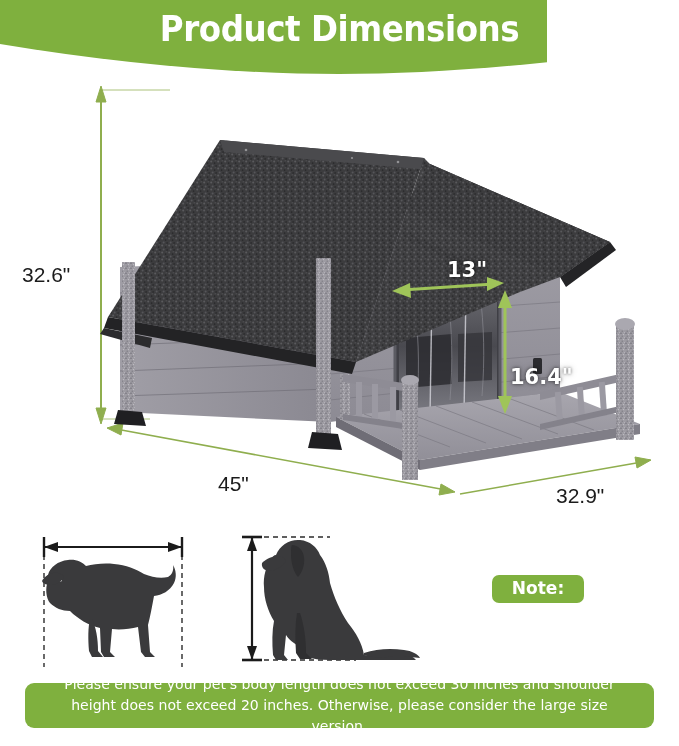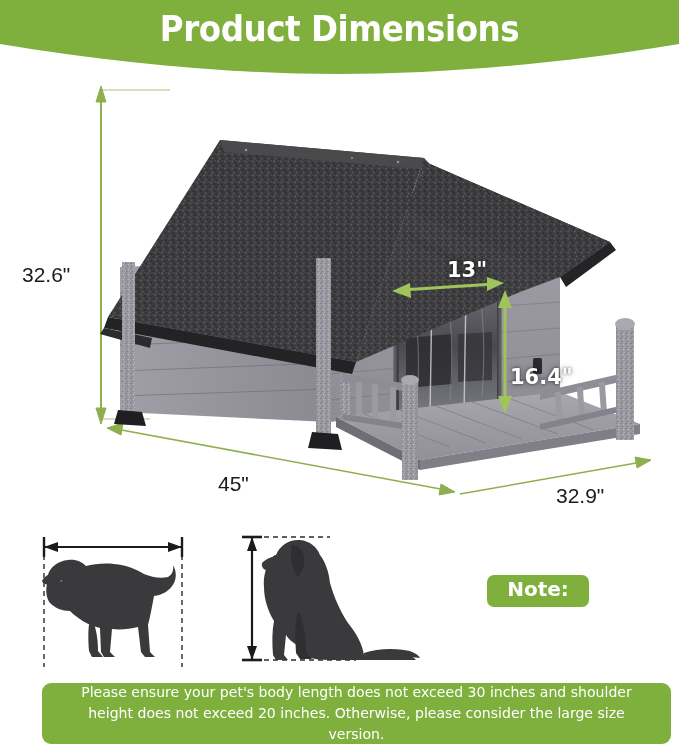--- a/index.html
+++ b/index.html
@@ -1,20 +1,20 @@
 <!DOCTYPE html>
 <html><head>
 <meta charset="utf-8">
 <style>
   html,body{margin:0;padding:0;background:#fff;}
   body{width:679px;height:746px;position:relative;overflow:hidden;
        font-family:"Liberation Sans",sans-serif;}
 
   
-  #header-banner{position:absolute;left:0;top:0;width:679px;height:74px;overflow:hidden;}
+  #header-banner{position:absolute;left:0;top:0;width:547px;height:74px;overflow:hidden;}
   #header-banner svg{position:absolute;left:0;top:0;}
   #page-title{position:absolute;left:0;top:9px;width:679px;text-align:center;
      font-family:"DejaVu Sans",sans-serif;font-weight:bold;font-size:35px;
      letter-spacing:-0.5px;color:#ffffff;transform:scaleX(0.93);}
 
   
   #product-illustration{position:absolute;left:0;top:62px;width:679px;height:455px;}
   #product-illustration svg{position:absolute;left:0;top:0;}
 
   
@@ -30,26 +30,26 @@
   #label-door-height{left:510px;top:303px;font-size:21px;}
 
   
   #dog-diagrams{position:absolute;left:0;top:515px;width:679px;height:165px;}
   #dog-diagrams svg{position:absolute;left:0;top:0;}
 
   
   #note-block{position:absolute;left:414px;top:575px;width:248px;text-align:center;}
   #note-badge{display:inline-block;background:#7fb03e;border-radius:7px;
      padding:4px 20px 6px 20px;font-family:"DejaVu Sans",sans-serif;
-     font-weight:bold;font-size:20px;color:#fff;line-height:1.08;}
+     font-weight:bold;font-size:17px;color:#fff;line-height:1.08;}
   #note-text{margin-top:11px;font-family:"Liberation Sans",sans-serif;
      font-size:19px;color:#8aaa4e;}
 
   
-  #footer-banner{position:absolute;left:42px;top:683px;width:629px;height:61px;
+  #footer-banner{position:absolute;left:25px;top:683px;width:629px;height:45px;
      background:#7fb03e;border-radius:9px;display:flex;align-items:center;
      justify-content:center;}
   #footer-text{font-family:"DejaVu Sans",sans-serif;font-size:14.5px;
      font-weight:normal;color:#ffffff;text-align:center;line-height:1.45;
      padding:0 14px;transform:scaleX(0.97);}
 </style>
 </head>
 <body>
 
 <div id="header-banner">

